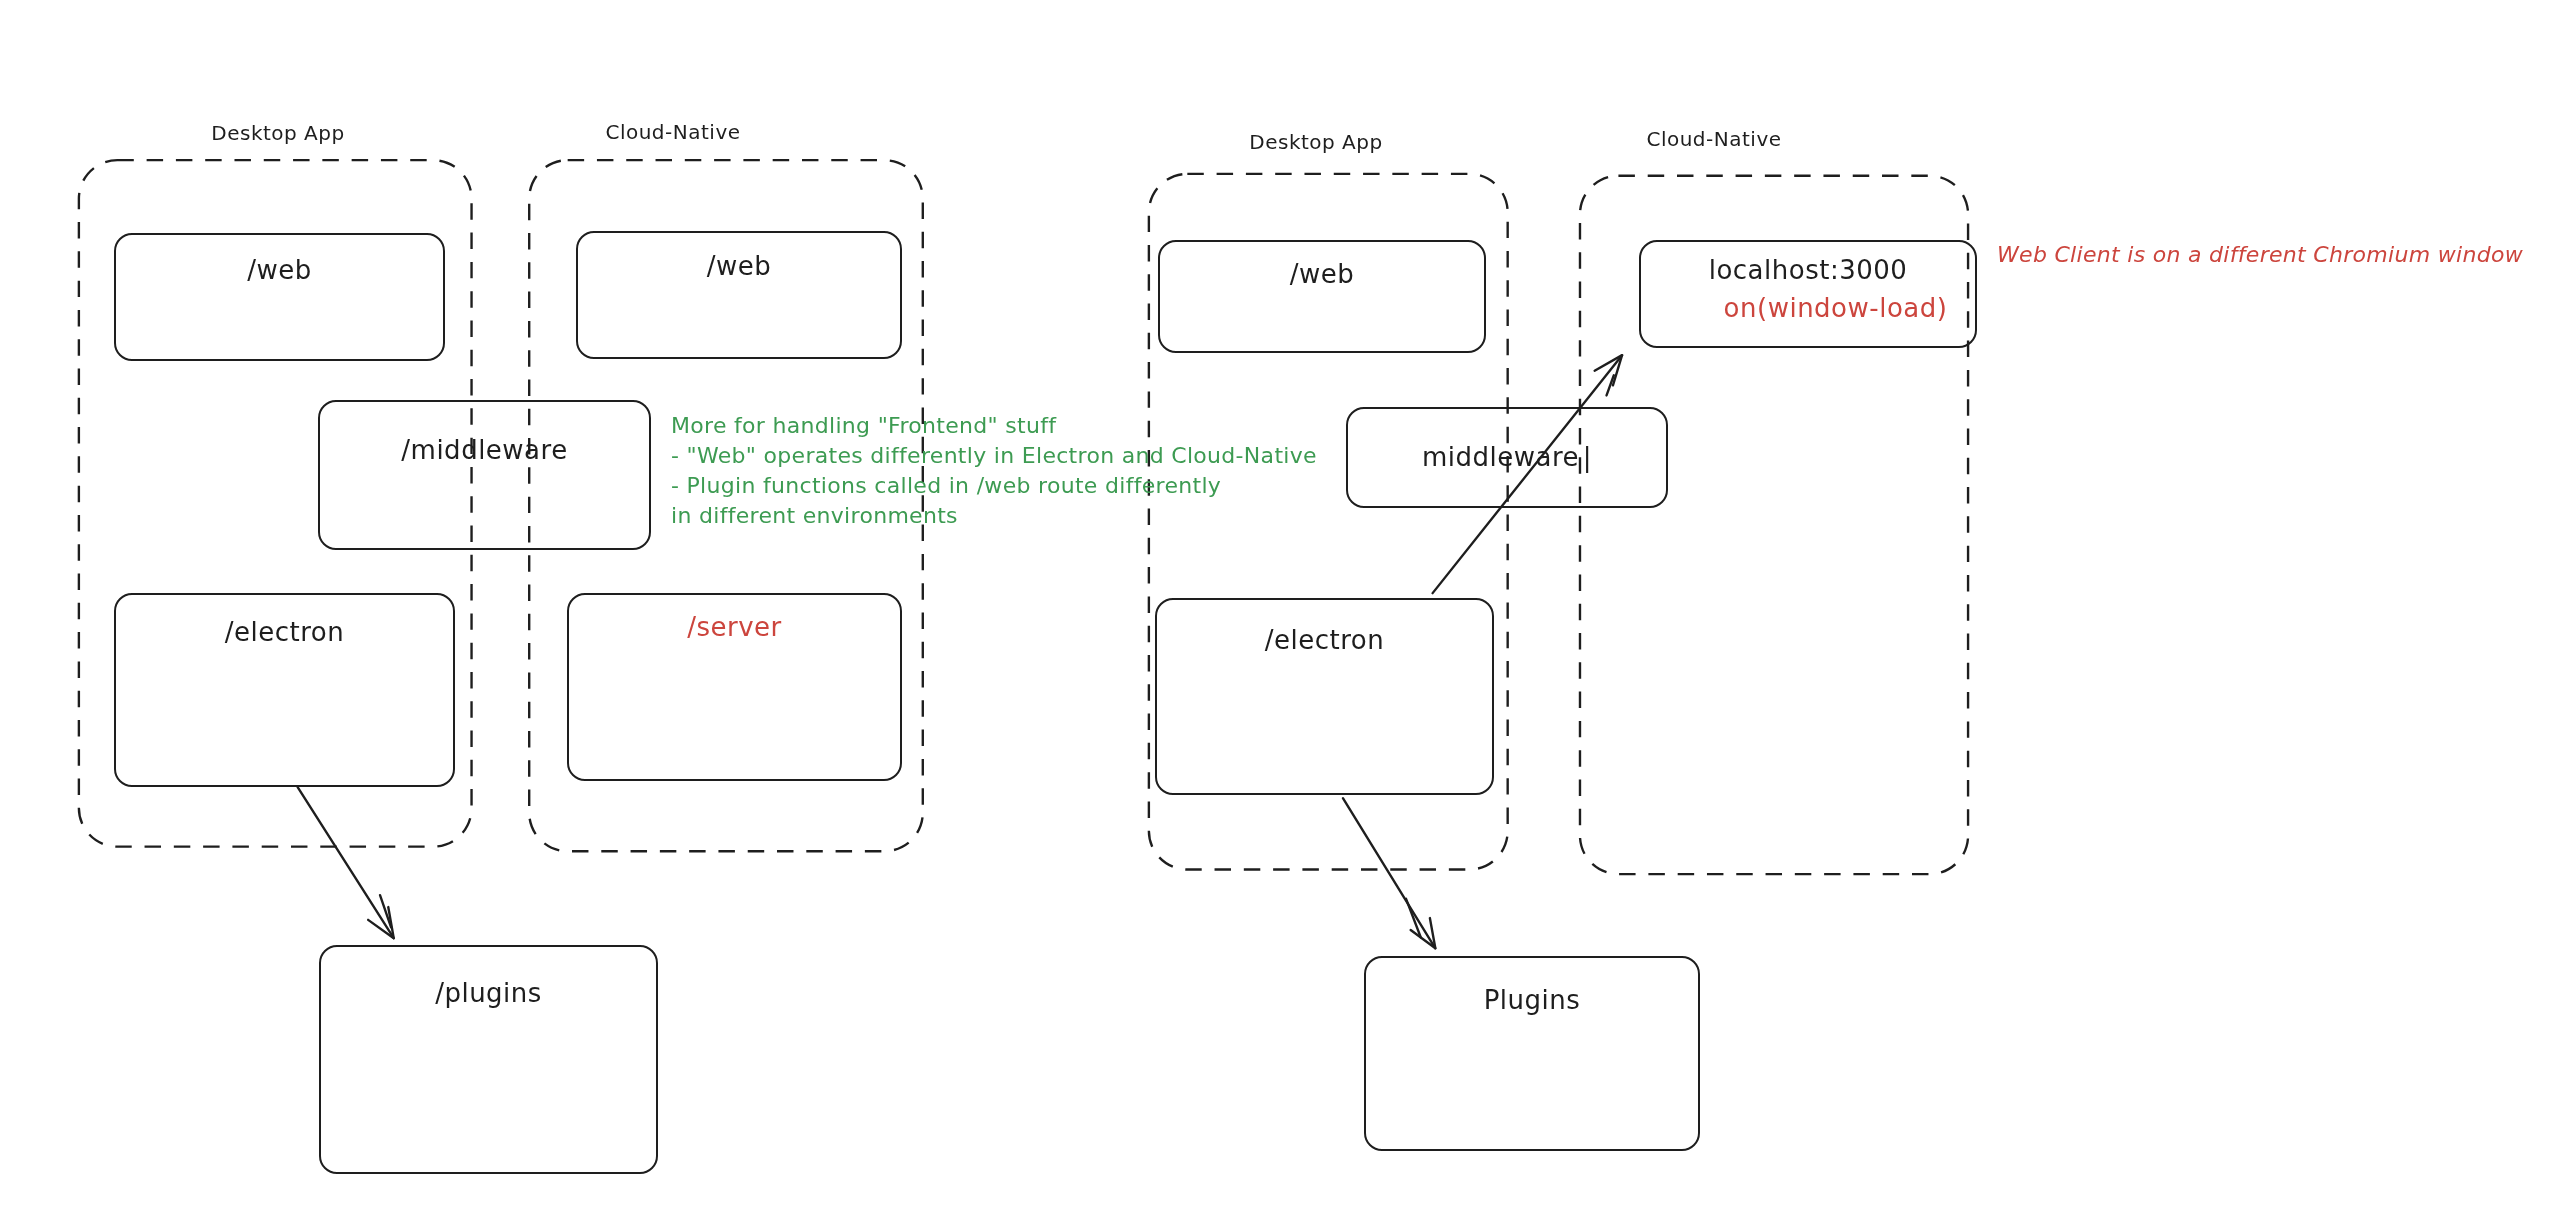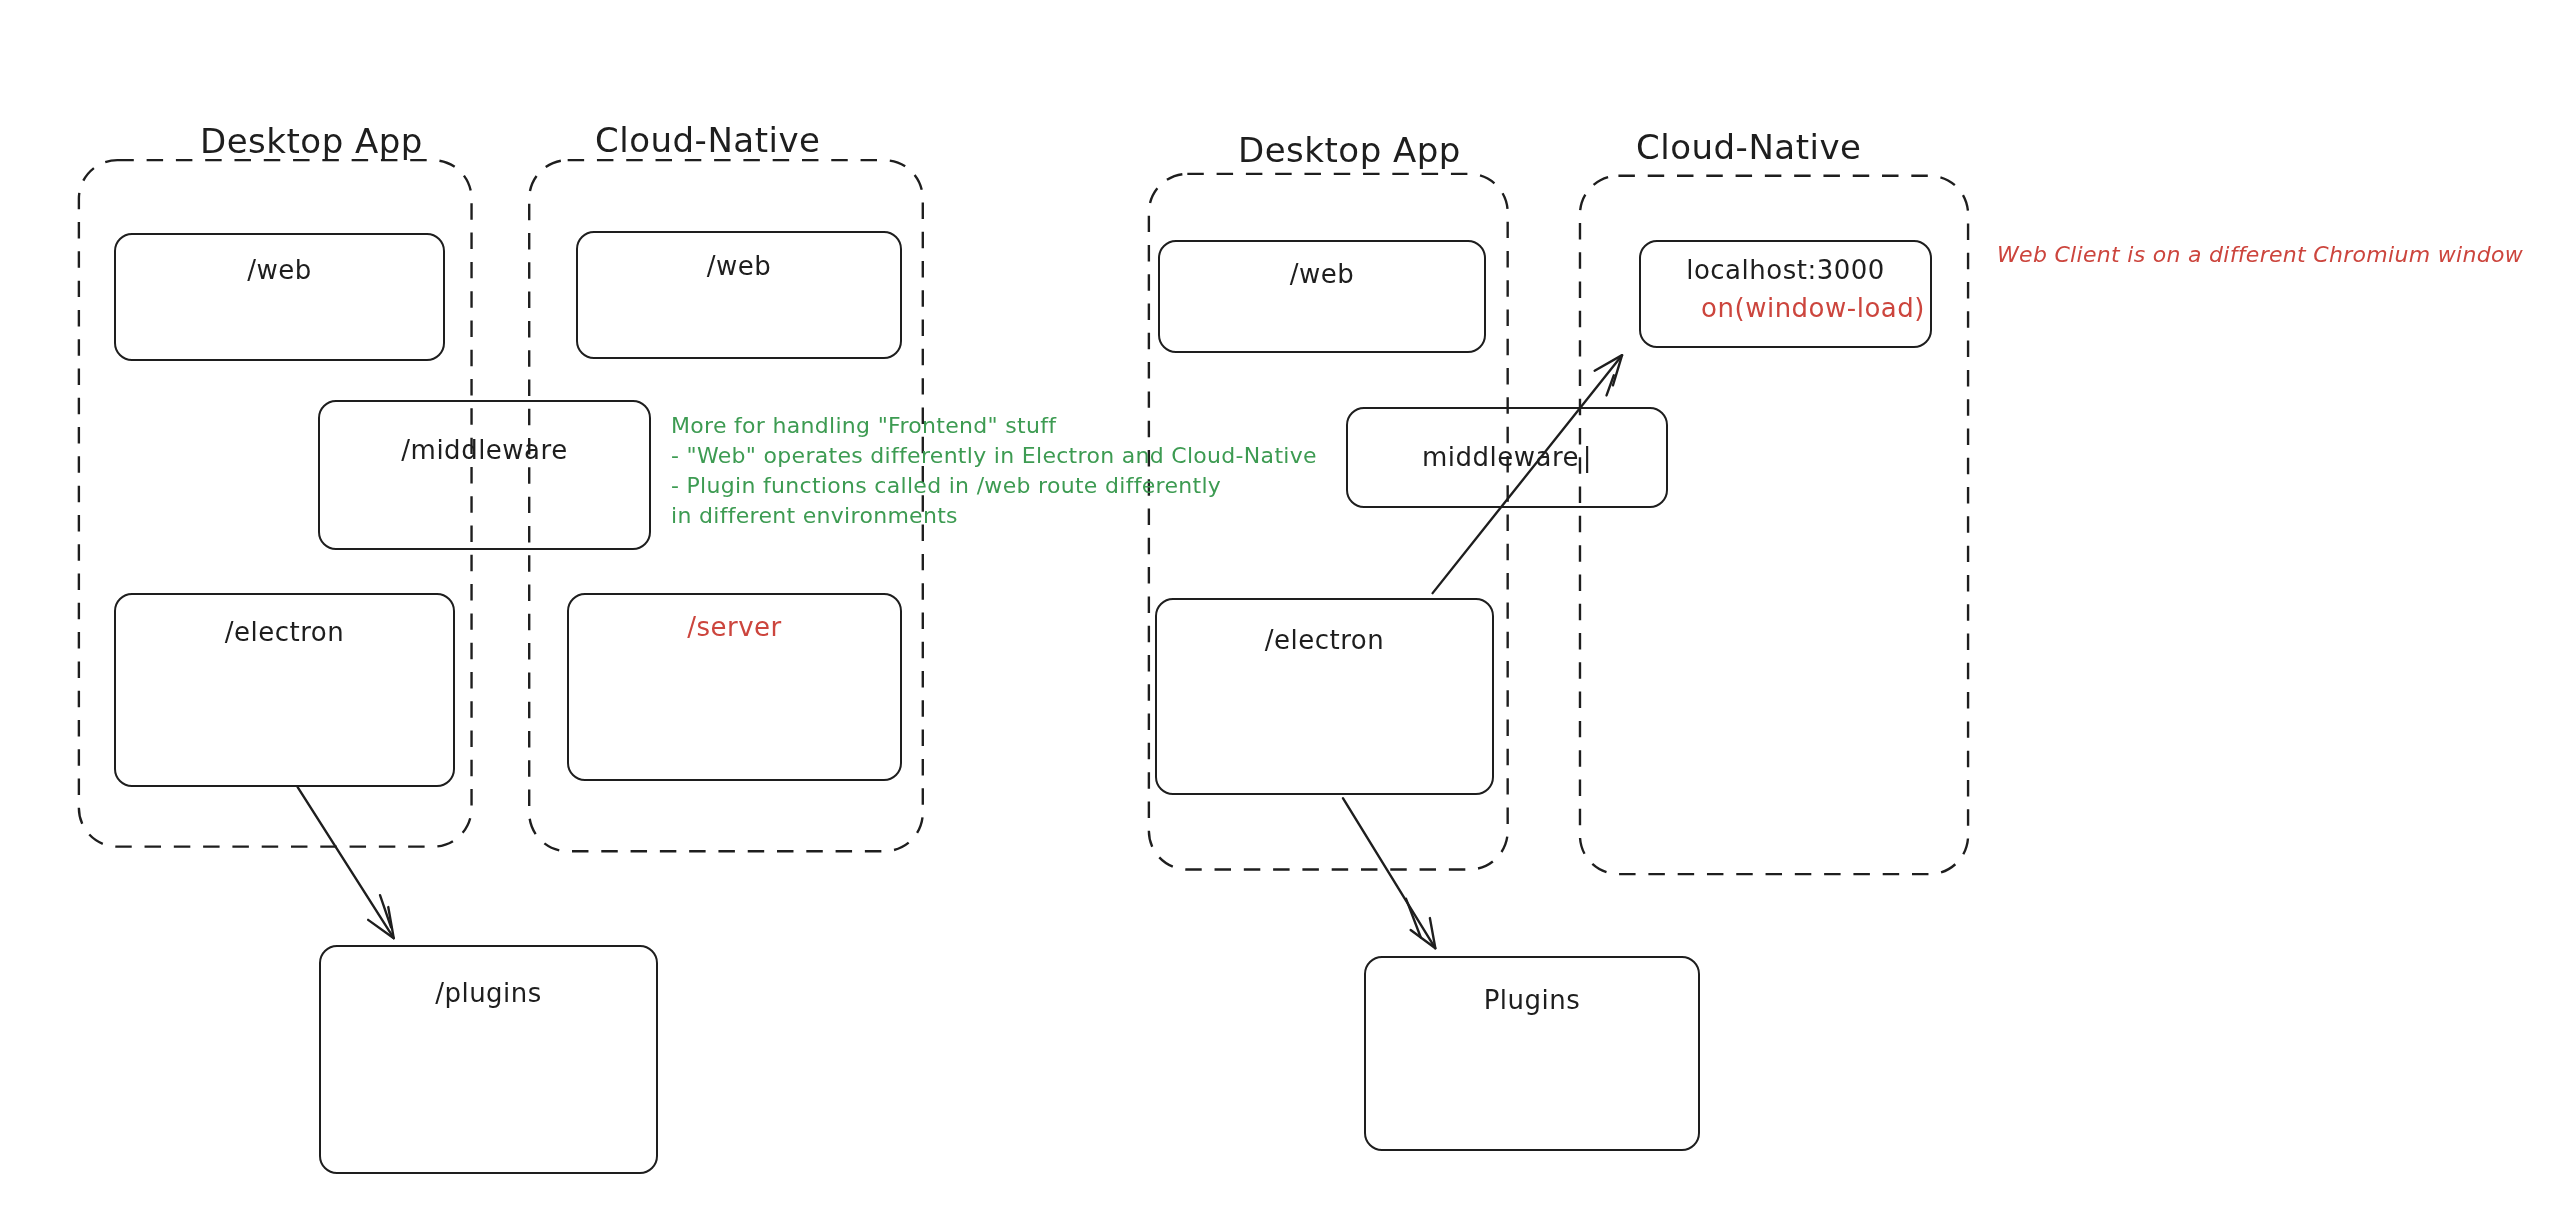--- a/index.html
+++ b/index.html
@@ -20,21 +20,21 @@
     height:1232px;
     background:var(--bg);
     overflow:hidden;
   }
   .layer{
     position:absolute;
     left:0;top:0;
   }
   .group-title{
     position:absolute;
-    font-size:34px;
+    font-size:20px;
     letter-spacing:0.5px;
     text-align:center;
     white-space:nowrap;
     color:var(--ink);
   }
   .node{
     position:absolute;
     border:2.7px solid var(--ink);
     border-radius:18px;
     background:transparent;
@@ -135,21 +135,21 @@
   </div>
 
   <div class="node" style="left:319px;top:945px;width:339px;height:229px;padding-top:31px;">
     <div class="node-label">/plugins</div>
   </div>
 
   <div class="node" style="left:1158px;top:240px;width:328px;height:113px;padding-top:17.4px;">
     <div class="node-label">/web</div>
   </div>
 
-  <div class="node" style="left:1639px;top:240px;width:293px;height:108px;padding-top:13px;">
+  <div class="node" style="left:1639px;top:240px;width:338px;height:108px;padding-top:13px;">
     <div class="node-label">localhost:3000</div>
     <div class="node-label red shift-right" style="margin-top:8.2px;">on(window-load)</div>
   </div>
 
   <div class="node" style="left:1346px;top:407px;width:322px;height:101px;padding-top:33px;">
     <div class="node-label"><span>middleware</span><span class="caret">|</span></div>
   </div>
 
   <div class="node" style="left:1155px;top:598px;width:339px;height:197px;padding-top:25px;">
     <div class="node-label">/electron</div>

